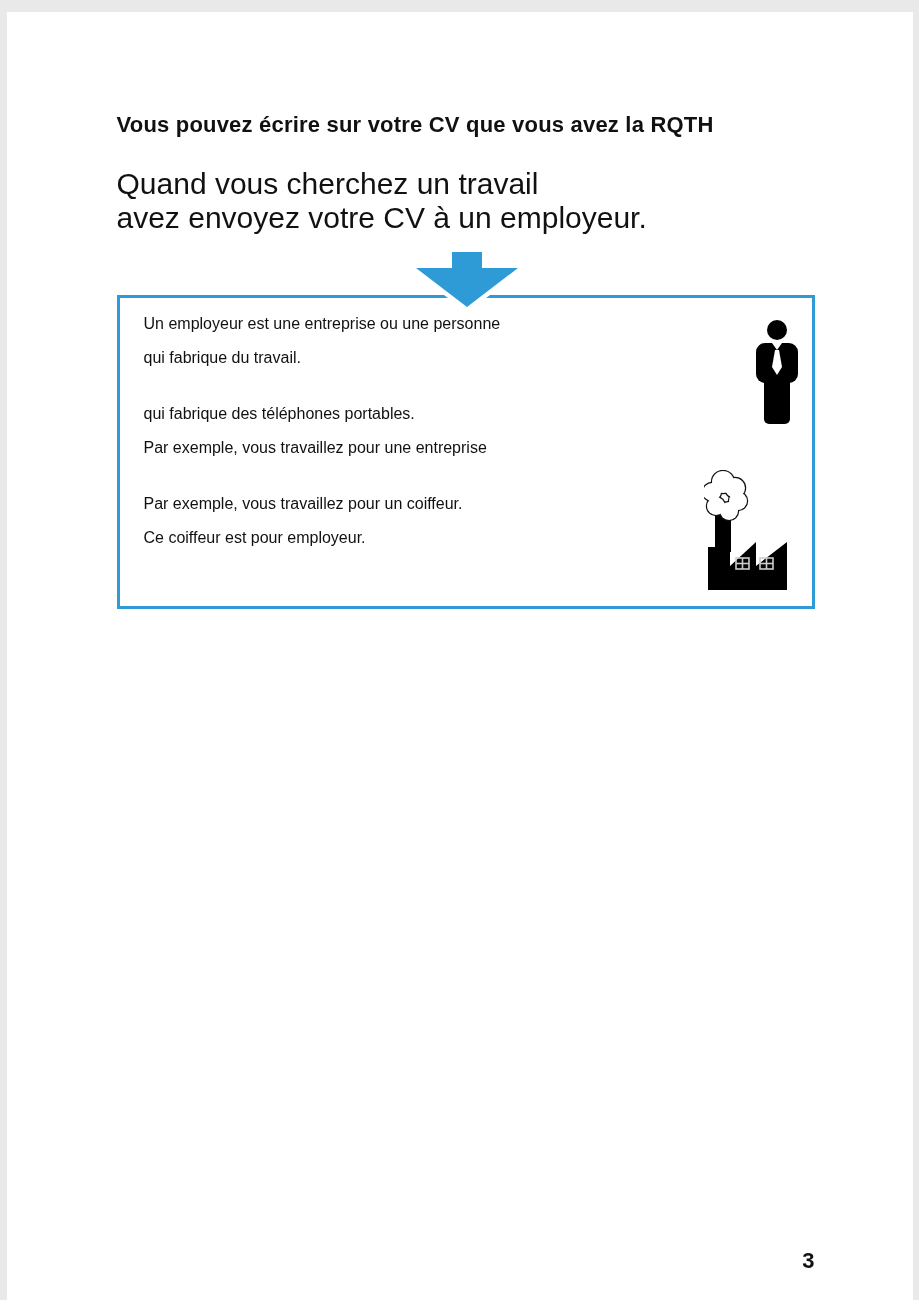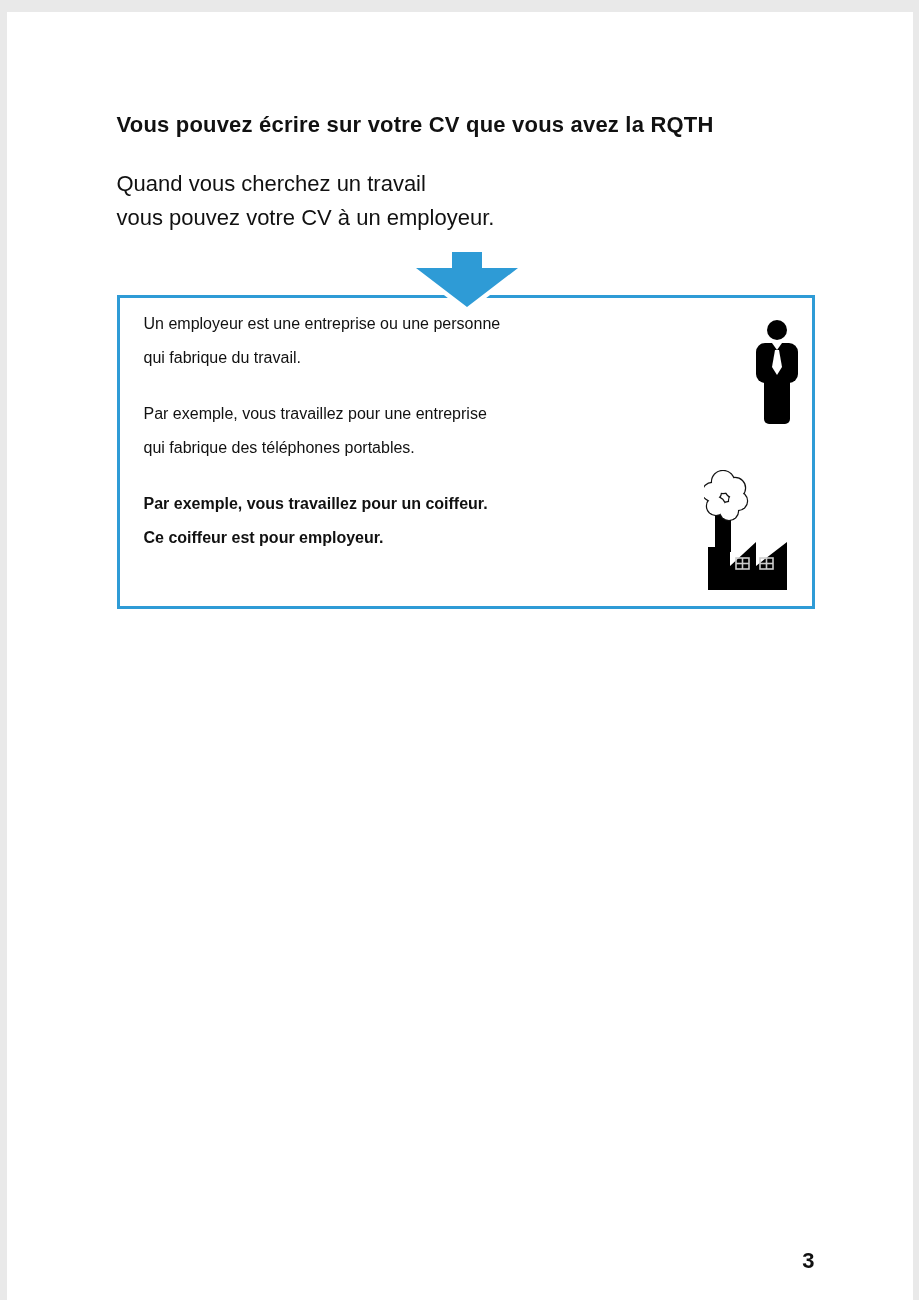--- a/index.html
+++ b/index.html
@@ -28,21 +28,21 @@
     font-size: 22px;
     font-weight: bold;
     letter-spacing: 0.2px;
     white-space: nowrap;
   }
 
   .intro {
     position: absolute;
     left: 110px;
     top: 155px;
-    font-size: 22px;
+    font-size: 30px;
     line-height: 34px;
   }
 
   .line { display: block; white-space: nowrap; }
 
   .down-arrow {
     position: absolute;
     left: 405px;
     top: 239px;
     z-index: 3;
@@ -61,21 +61,21 @@
 
   .box-text {
     position: absolute;
     left: 24px;
     top: 9px;
     font-size: 16px;
     line-height: 34px;
   }
 
   .box-paragraph { margin-bottom: 22px; }
-  .box-paragraph:last-child { margin-bottom: 0; font-weight: bold; }
+  .box-paragraph:last-child { margin-bottom: 0; }
 
   .businessman-icon {
     position: absolute;
     left: 635px;
     top: 22px;
   }
 
   .factory-icon {
     position: absolute;
     left: 584px;
@@ -94,38 +94,38 @@
 </style>
 </head>
 <body>
 
 <div class="page">
 
   <h1 class="page-title">Vous pouvez écrire sur votre CV que vous avez la RQTH</h1>
 
   <p class="intro">
     <span class="line">Quand vous cherchez un travail</span>
-    <span class="line">vous pouvez votre CV à un employeur.</span>
+    <span class="line">avez envoyez votre CV à un employeur.</span>
   </p>
 
   <svg class="down-arrow" width="110" height="58" viewBox="0 0 110 58" aria-hidden="true">
     <polygon points="40,1 70,1 70,17 106,17 55,56 4,17 40,17" fill="#ffffff" stroke="#ffffff" stroke-width="9" stroke-linejoin="miter"></polygon>
     <polygon points="40,1 70,1 70,17 106,17 55,56 4,17 40,17" style="fill:var(--accent)"></polygon>
   </svg>
 
   <div class="definition-box">
 
     <div class="box-text">
       <p class="box-paragraph">
         <span class="line">Un employeur est une entreprise ou une personne</span>
         <span class="line">qui fabrique du travail.</span>
       </p>
       <p class="box-paragraph">
+        <span class="line">qui fabrique des téléphones portables.</span>
         <span class="line">Par exemple, vous travaillez pour une entreprise</span>
-        <span class="line">qui fabrique des téléphones portables.</span>
       </p>
       <p class="box-paragraph">
         <span class="line">Par exemple, vous travaillez pour un coiffeur.</span>
         <span class="line">Ce coiffeur est pour employeur.</span>
       </p>
     </div>
 
     <svg class="businessman-icon" width="44" height="104" viewBox="0 0 44 104" aria-hidden="true">
       <circle cx="22" cy="10" r="10" fill="#000"></circle>
       <rect x="1" y="23" width="42" height="40" rx="9" fill="#000"></rect>

